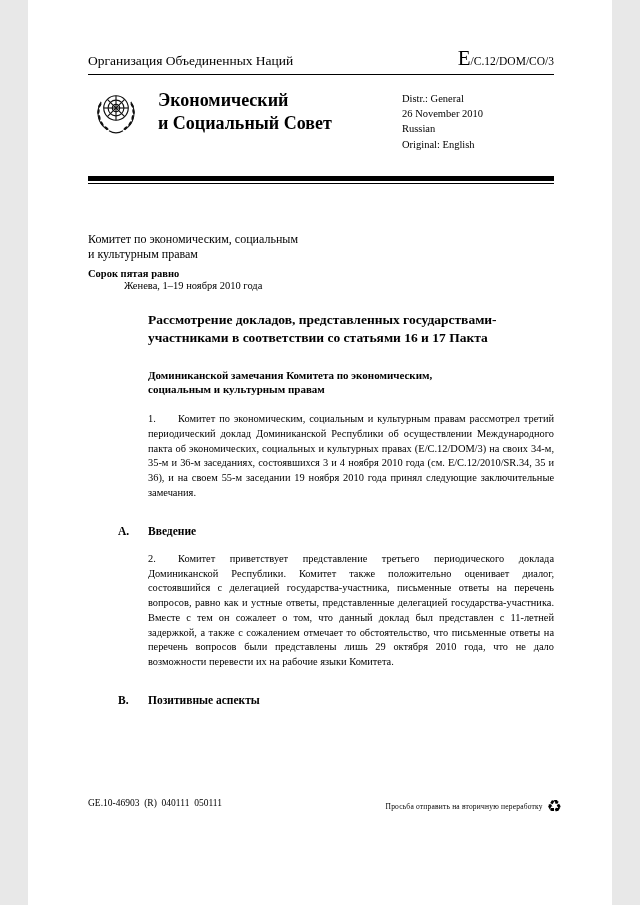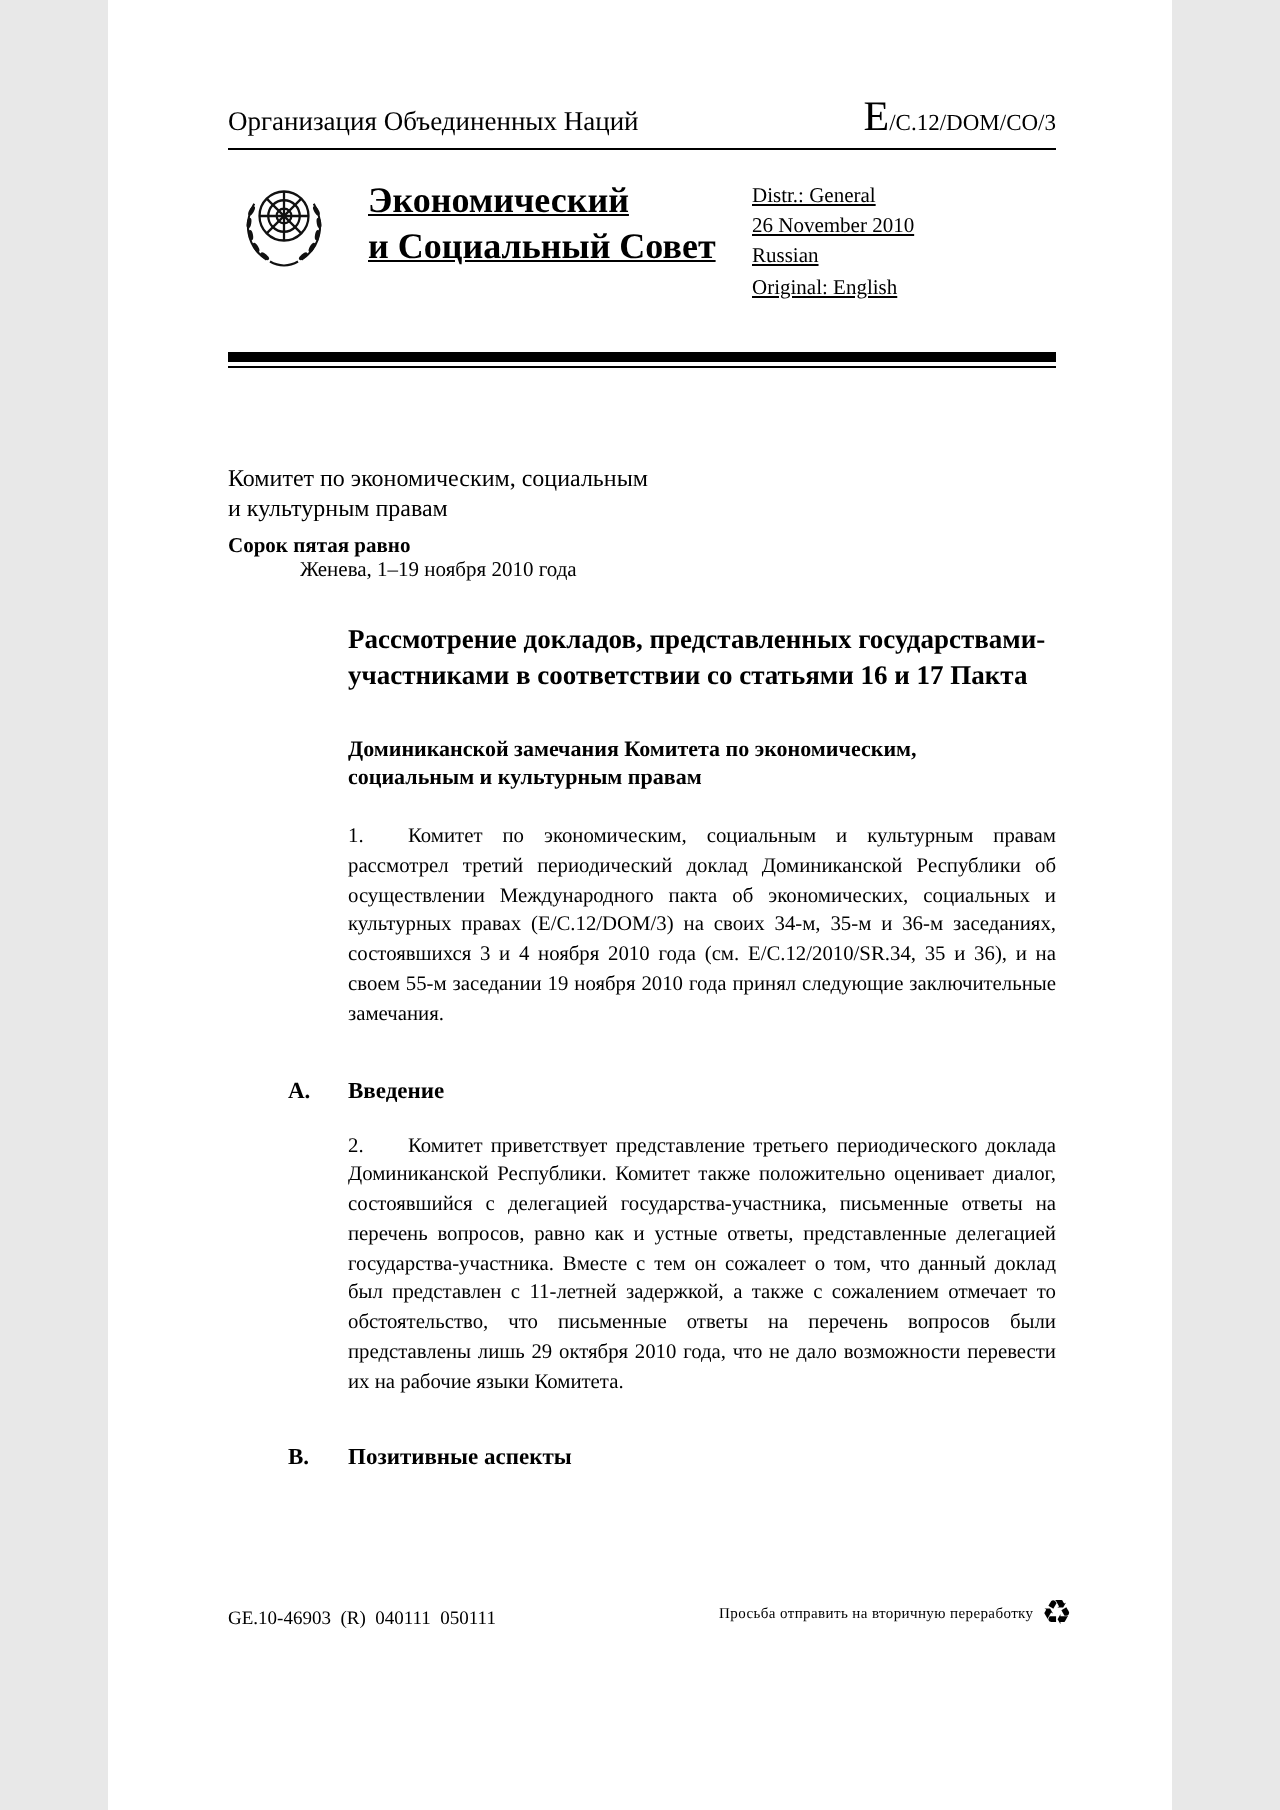--- a/index.html
+++ b/index.html
@@ -1,38 +1,38 @@
 <!DOCTYPE html>
 <html lang="ru"><head>
 <meta charset="utf-8">
 <style>
   * { margin:0; padding:0; box-sizing:border-box; }
   html,body { background:#e8e8e8; }
   .page {
     position:relative;
-    width:532px; height:905px;
+    width:584px; height:905px;
     margin:0 auto;
     background:#ffffff;
     color:#000;
     font-family:"Liberation Serif", serif;
     overflow:hidden;
   }
   .inner { padding:48px 58px 0 60px; }
 
   
   .hdr-row {
     display:flex; justify-content:space-between; align-items:flex-end;
     border-bottom:1px solid #000; padding-bottom:5px;
   }
   .org-name { font-size:13.5px; }
   .doc-symbol { font-size:11.5px; white-space:nowrap; }
   .doc-symbol .big { font-size:21px; line-height:1; }
 
   
-  .masthead { display:flex; margin-top:10px;text-decoration:underline; }
+  .masthead { display:flex; margin-top:10px; }
   .emblem { width:56px; height:56px; flex:0 0 auto; margin-top:2px; }
   .council { margin-left:14px; font-weight:bold; font-size:18px; line-height:1.3; padding-top:4px; }
   .distr-block { margin-left:auto; font-size:10.5px; line-height:1.45; padding-top:6px; width:152px; }
 
   .rule-thick { height:5px; background:#000; margin-top:24px; }
   .rule-thin  { height:1px; background:#000; margin-top:2px; }
 
   
   .committee { margin-top:48px; }
   .committee .c1, .committee .c2 { font-weight:normal; font-size:12px; line-height:1.3; }
@@ -47,21 +47,21 @@
 
   .para { font-size:10.4px; line-height:1.42; text-align:justify; margin-top:15px; }
   .para .pnum { display:inline-block; width:30px; }
 
   .section-head { display:flex; margin-left:-30px; margin-top:24px; font-weight:bold; font-size:11.5px; }
   .section-head .letter { width:30px; flex:0 0 auto; }
 
   
   .footer {
     position:absolute; left:60px; right:50px; top:798px;
-    display:flex; justify-content:space-between; align-items:flex-end;
+    display:flex; justify-content:space-between; align-items:flex-start;
   }
   .ge-ref { font-size:9.5px; white-space:pre; }
   .recycle-wrap { display:flex; align-items:center; }
   .recycle-note { font-size:7.5px; font-weight:normal; letter-spacing:.2px; }
   .recycle-glyph { font-size:17px; line-height:1; margin-left:4px; }
 </style>
 </head>
 <body>
 
 <div class="page">

